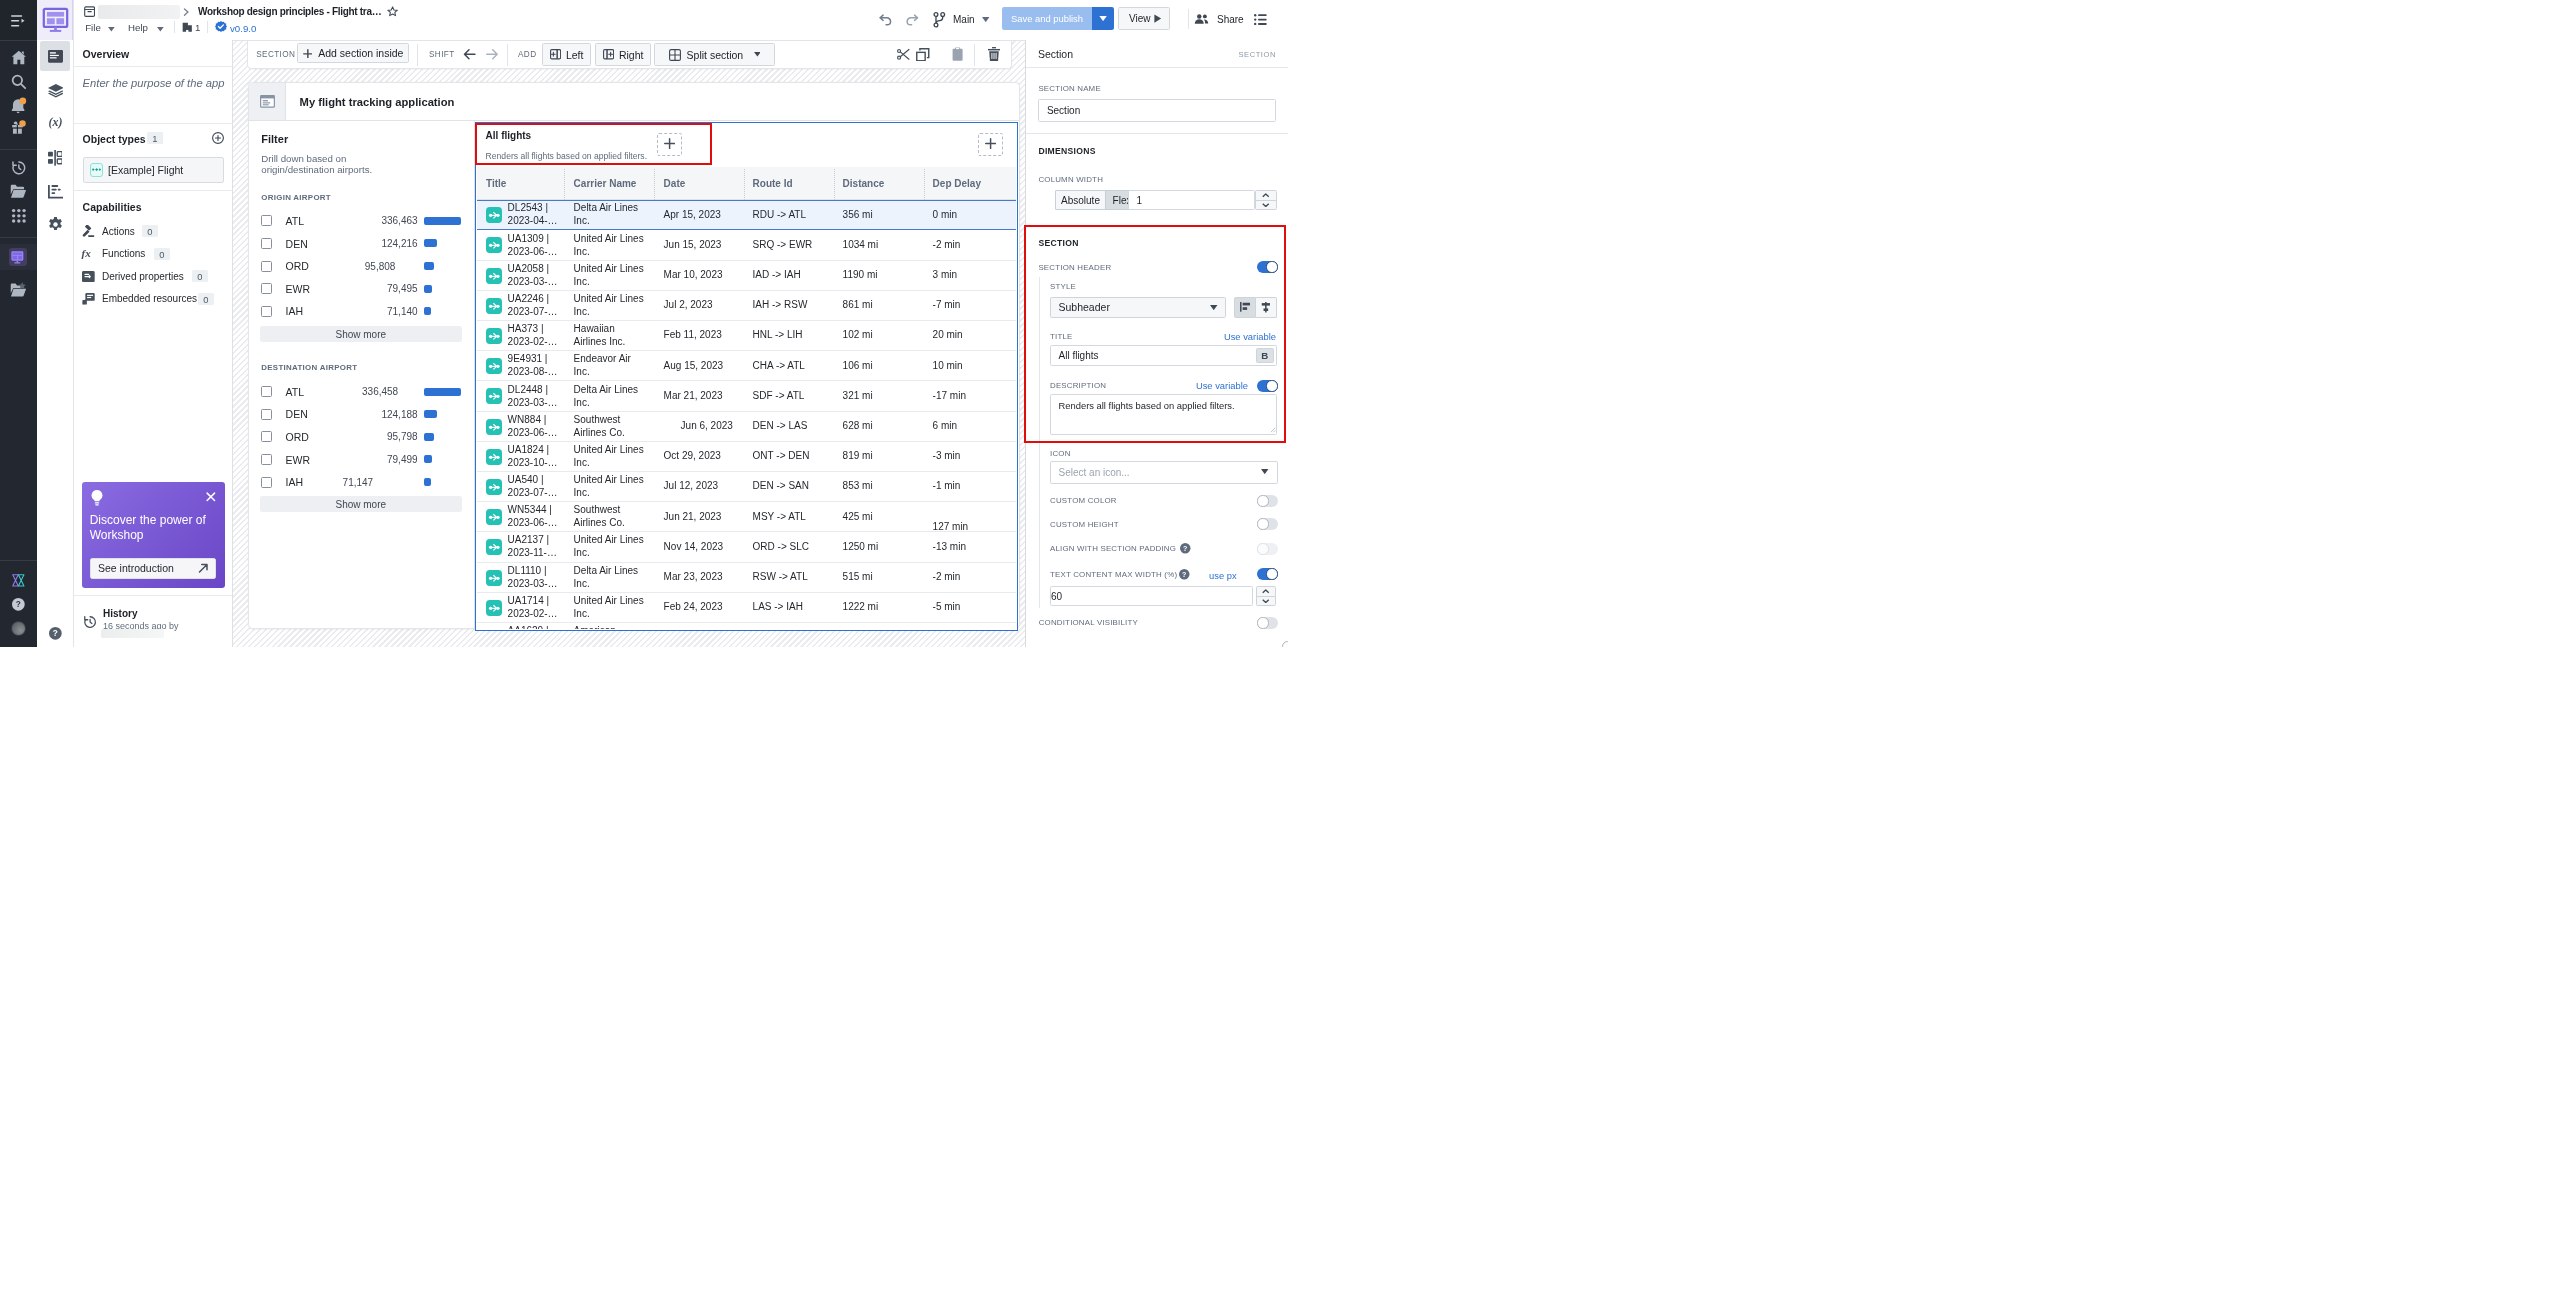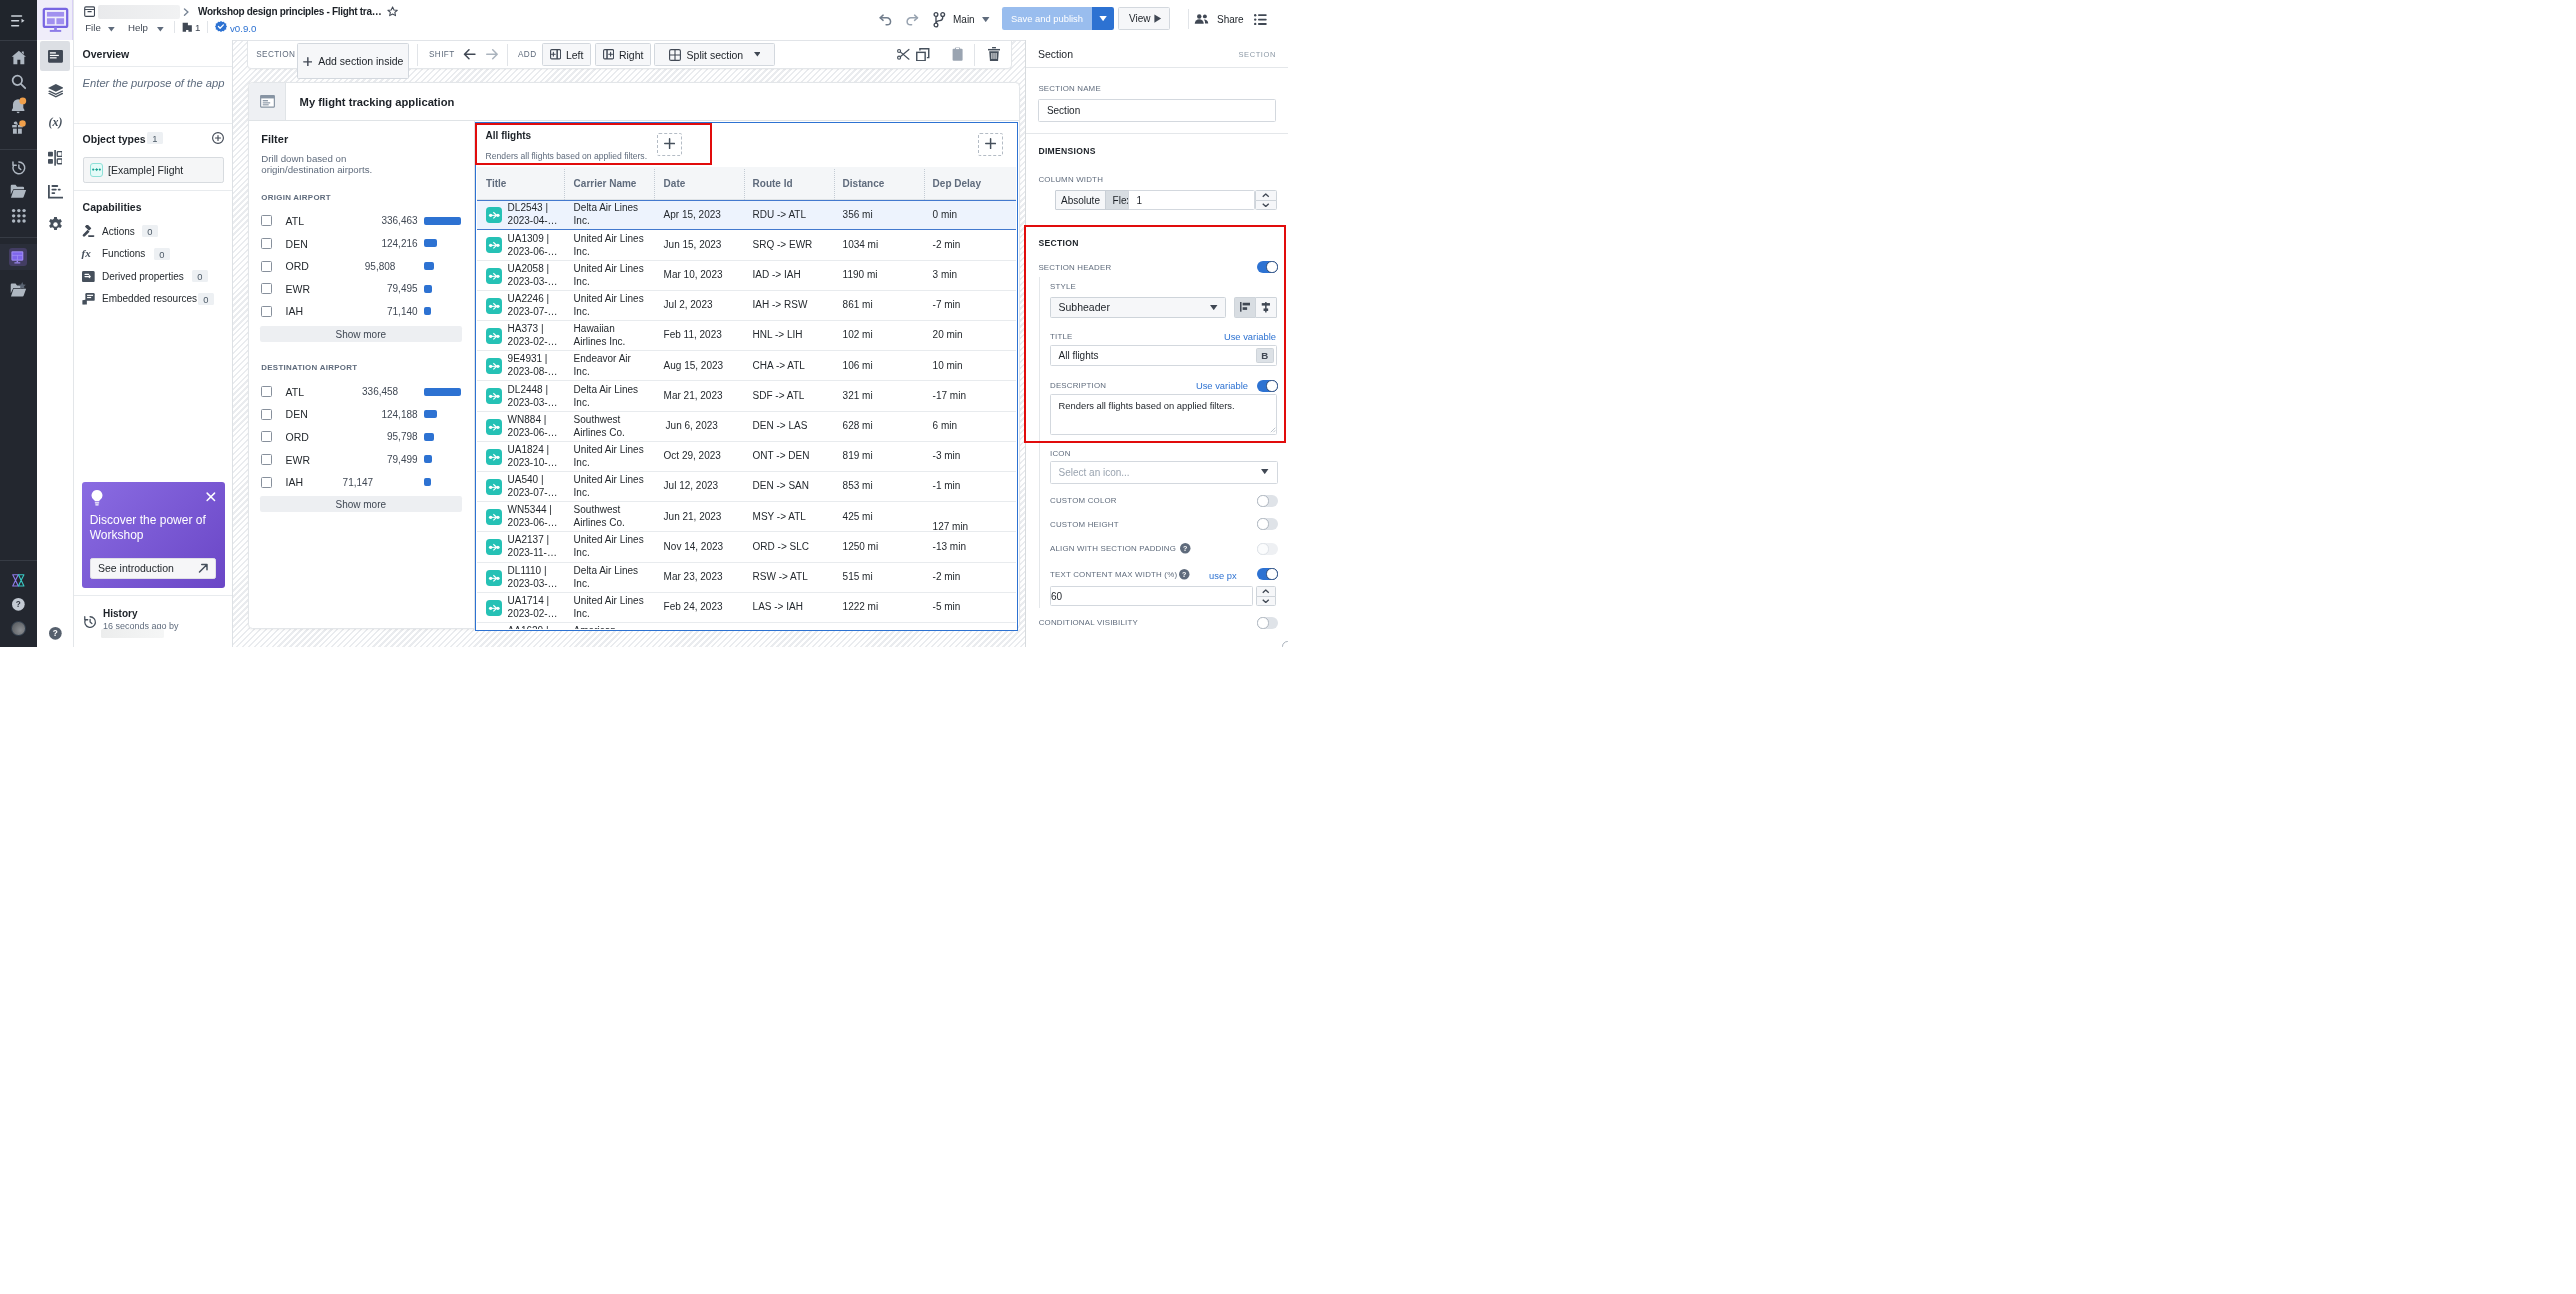--- a/index.html
+++ b/index.html
@@ -49,21 +49,21 @@
 
 .redbox{border:2.2px solid #e10c0c;box-sizing:border-box;position:absolute}
 </style>
 </head>
 <body>
 <div id="app">
   <div class="abs" id="canvas">
 
     <div class="abs" id="toolbar">
       <div class="abs tlbl" style="left:8.2px;top:9.7px">SECTION</div>
-      <div class="abs btn" style="left:49px;top:3.4px;width:112px;height:36px">
+      <div class="abs btn" style="left:49px;top:3.4px;width:112px;height:20px">
         <svg width="9.7" height="9.7" viewBox="0 0 13 13" fill="none" stroke="#404854" stroke-width="1.9" stroke-linecap="round" style="margin-right:6px">
             <path d="M6.5 1v11M1 6.5h11"></path>
           </svg>
         Add section inside
       </div>
       <div class="abs vdiv" style="left:169px;top:3.7px;height:22px"></div>
       <div class="abs tlbl" style="left:181px;top:9.7px">SHIFT</div>
       <svg class="abs" style="left:215px;top:9px" width="12.7" height="10.5" viewBox="0 0 17 14" fill="none" stroke="#404854" stroke-width="2" stroke-linecap="round" stroke-linejoin="round">
           <path d="M8 1L2 7l6 6M2 7h14"></path>
         </svg>
@@ -317,21 +317,21 @@
           <div class="abs obj" style="left:9.7px;top:252px">
             <svg width="12.7" height="12.7" viewBox="0 0 21 21">
               <circle cx="4.4" cy="10.5" r="2.8" fill="#fff"></circle>
               <circle cx="16.4" cy="10.5" r="2.8" fill="#fff"></circle>
               <path d="M6.5 10.5h8.5" stroke="#fff" stroke-width="1.7"></path>
               <path d="M8.9 5.4l5.5 5.4M8.9 15.6l5.5-5.4" stroke="#fff" stroke-width="1.9"></path>
             </svg>
           </div>
           <div class="abs td" style="left:31px;top:247px">WN884 |<br>2023-06-…</div>
           <div class="abs td" style="left:97px;top:247px">Southwest<br>Airlines Co.</div>
-          <div class="abs td" style="left:189px;top:253px">Jun 6, 2023</div>
+          <div class="abs td" style="left:204px;top:253px">Jun 6, 2023</div>
           <div class="abs td" style="left:276px;top:253px">DEN -&gt; LAS</div>
           <div class="abs td" style="left:366px;top:253px">628 mi</div>
           <div class="abs td" style="left:456px;top:253px">6 min</div>
           <div class="abs" style="left:0;top:304px;width:539px;height:0.7px;background:#e8ebee"></div>
           <div class="abs obj" style="left:9.7px;top:282px">
             <svg width="12.7" height="12.7" viewBox="0 0 21 21">
               <circle cx="4.4" cy="10.5" r="2.8" fill="#fff"></circle>
               <circle cx="16.4" cy="10.5" r="2.8" fill="#fff"></circle>
               <path d="M6.5 10.5h8.5" stroke="#fff" stroke-width="1.7"></path>
               <path d="M8.9 5.4l5.5 5.4M8.9 15.6l5.5-5.4" stroke="#fff" stroke-width="1.9"></path>

